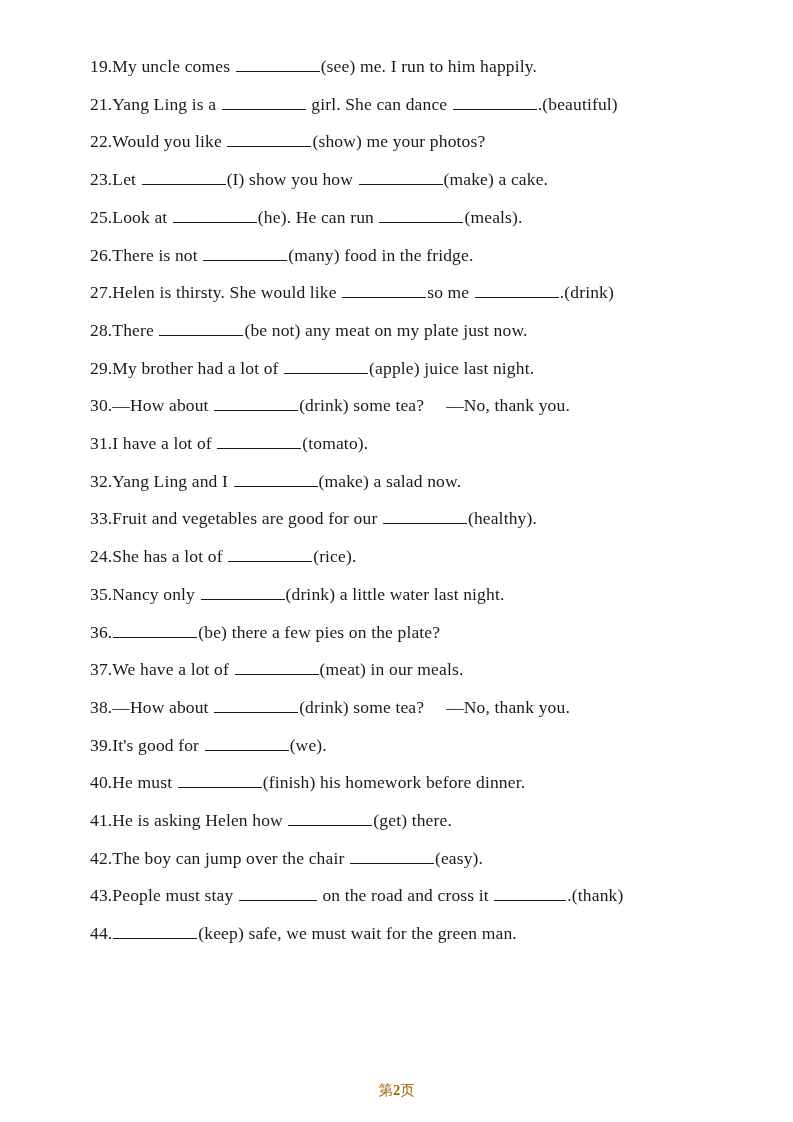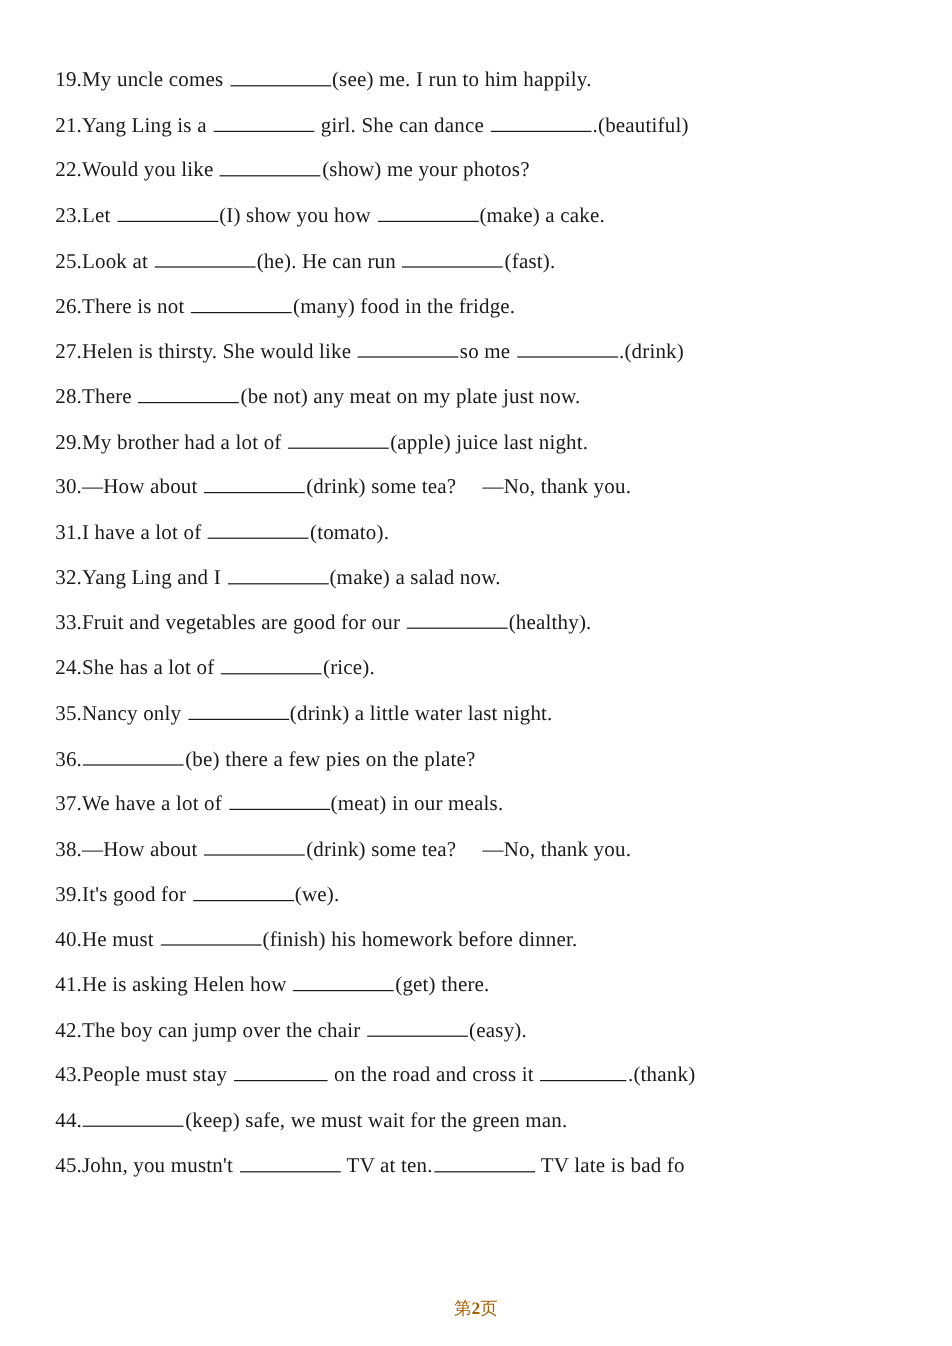--- a/index.html
+++ b/index.html
@@ -17,20 +17,21 @@
   }
   #page {
     box-sizing: border-box;
     width: 793px;
     height: 1122px;
     padding: 48px 46px 0 46px;
     position: relative;
   }
   .worksheet {
     display: block;
+    margin-left: 44px;
   }
   .q-line {
     font-size: 17.5px;
     line-height: 37.7px;
     letter-spacing: 0.15px;
     white-space: nowrap;
     color: #1a1a1a;
   }
   .q-line .num {
     
@@ -60,39 +61,38 @@
 </style>
 </head>
 <body>
 
 <div id="page">
   <div class="worksheet" id="worksheet">
       <div class="q-line"><span class="num">19.</span><span>My uncle comes </span><span class="blank b-long"></span><span>(see) me. I run to him happily.</span></div>
       <div class="q-line"><span class="num">21.</span><span>Yang Ling is a </span><span class="blank b-long"></span><span> girl. She can dance </span><span class="blank b-long"></span><span>.(beautiful)</span></div>
       <div class="q-line"><span class="num">22.</span><span>Would you like </span><span class="blank b-long"></span><span>(show) me your photos?</span></div>
       <div class="q-line"><span class="num">23.</span><span>Let </span><span class="blank b-long"></span><span>(I) show you how </span><span class="blank b-long"></span><span>(make) a cake.</span></div>
-      <div class="q-line"><span class="num">25.</span><span>Look at </span><span class="blank b-long"></span><span>(he). He can run </span><span class="blank b-long"></span><span>(fast).</span></div>
+      <div class="q-line"><span class="num">25.</span><span>Look at </span><span class="blank b-long"></span><span>(he). He can run </span><span class="blank b-long"></span><span>(meals).</span></div>
       <div class="q-line"><span class="num">26.</span><span>There is not </span><span class="blank b-long"></span><span>(many) food in the fridge.</span></div>
       <div class="q-line"><span class="num">27.</span><span>Helen is thirsty. She would like </span><span class="blank b-long"></span><span>so me </span><span class="blank b-long"></span><span>.(drink)</span></div>
       <div class="q-line"><span class="num">28.</span><span>There </span><span class="blank b-long"></span><span>(be not) any meat on my plate just now.</span></div>
       <div class="q-line"><span class="num">29.</span><span>My brother had a lot of </span><span class="blank b-long"></span><span>(apple) juice last night.</span></div>
       <div class="q-line"><span class="num">30.</span><span>—How about </span><span class="blank b-long"></span><span>(drink) some tea?</span><span class="wsp-lg"></span><span>—No, thank you.</span></div>
       <div class="q-line"><span class="num">31.</span><span>I have a lot of </span><span class="blank b-long"></span><span>(tomato).</span></div>
       <div class="q-line"><span class="num">32.</span><span>Yang Ling and I </span><span class="blank b-long"></span><span>(make) a salad now.</span></div>
       <div class="q-line"><span class="num">33.</span><span>Fruit and vegetables are good for our </span><span class="blank b-long"></span><span>(healthy).</span></div>
       <div class="q-line"><span class="num">24.</span><span>She has a lot of </span><span class="blank b-long"></span><span>(rice).</span></div>
       <div class="q-line"><span class="num">35.</span><span>Nancy only </span><span class="blank b-long"></span><span>(drink) a little water last night.</span></div>
       <div class="q-line"><span class="num">36.</span><span class="blank b-long"></span><span>(be) there a few pies on the plate?</span></div>
       <div class="q-line"><span class="num">37.</span><span>We have a lot of </span><span class="blank b-long"></span><span>(meat) in our meals.</span></div>
       <div class="q-line"><span class="num">38.</span><span>—How about </span><span class="blank b-long"></span><span>(drink) some tea?</span><span class="wsp-lg"></span><span>—No, thank you.</span></div>
       <div class="q-line"><span class="num">39.</span><span>It's good for </span><span class="blank b-long"></span><span>(we).</span></div>
       <div class="q-line"><span class="num">40.</span><span>He must </span><span class="blank b-long"></span><span>(finish) his homework before dinner.</span></div>
       <div class="q-line"><span class="num">41.</span><span>He is asking Helen how </span><span class="blank b-long"></span><span>(get) there.</span></div>
       <div class="q-line"><span class="num">42.</span><span>The boy can jump over the chair </span><span class="blank b-long"></span><span>(easy).</span></div>
       <div class="q-line"><span class="num">43.</span><span>People must stay </span><span class="blank b-mid"></span><span> on the road and cross it </span><span class="blank b-short"></span><span>.(thank)</span></div>
       <div class="q-line"><span class="num">44.</span><span class="blank b-long"></span><span>(keep) safe, we must wait for the green man.</span></div>
-      <div class="q-line"><span class="num">45.</span><span>John, you mustn't </span><span class="blank b-long"></span><span> TV at ten.</span><span class="blank b-long"></span><span> TV late is bad fo</span></div>
     </div>
 
   <div class="footer">
     <span>第</span><span class="pg-num">2</span><span>页</span>
   </div>
 </div>
 
 </body></html>

